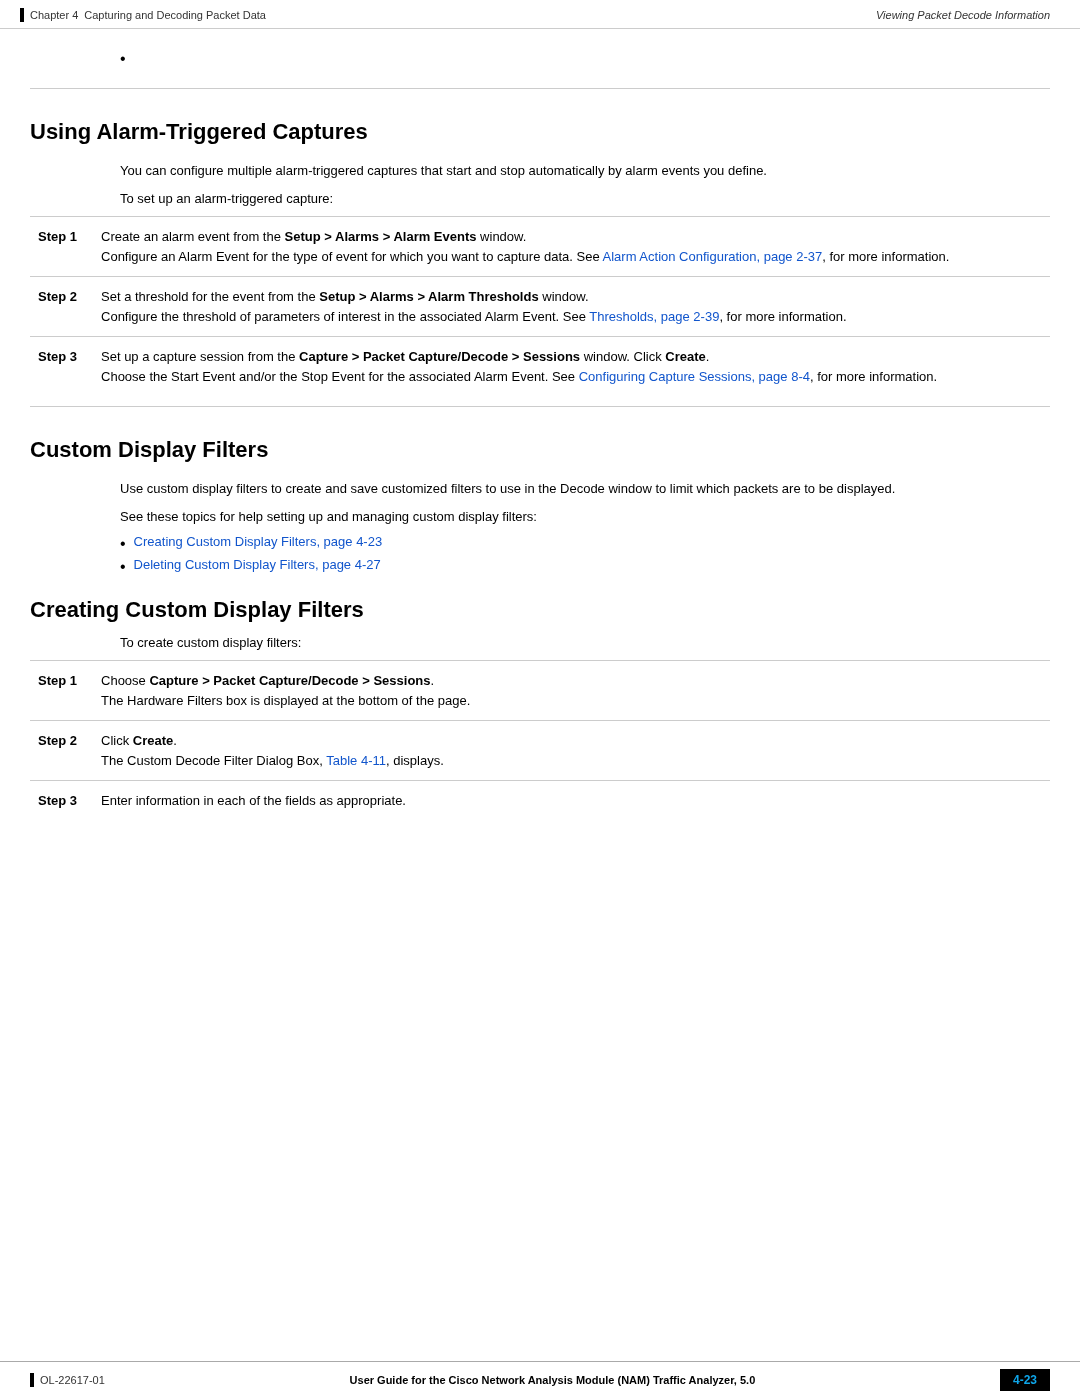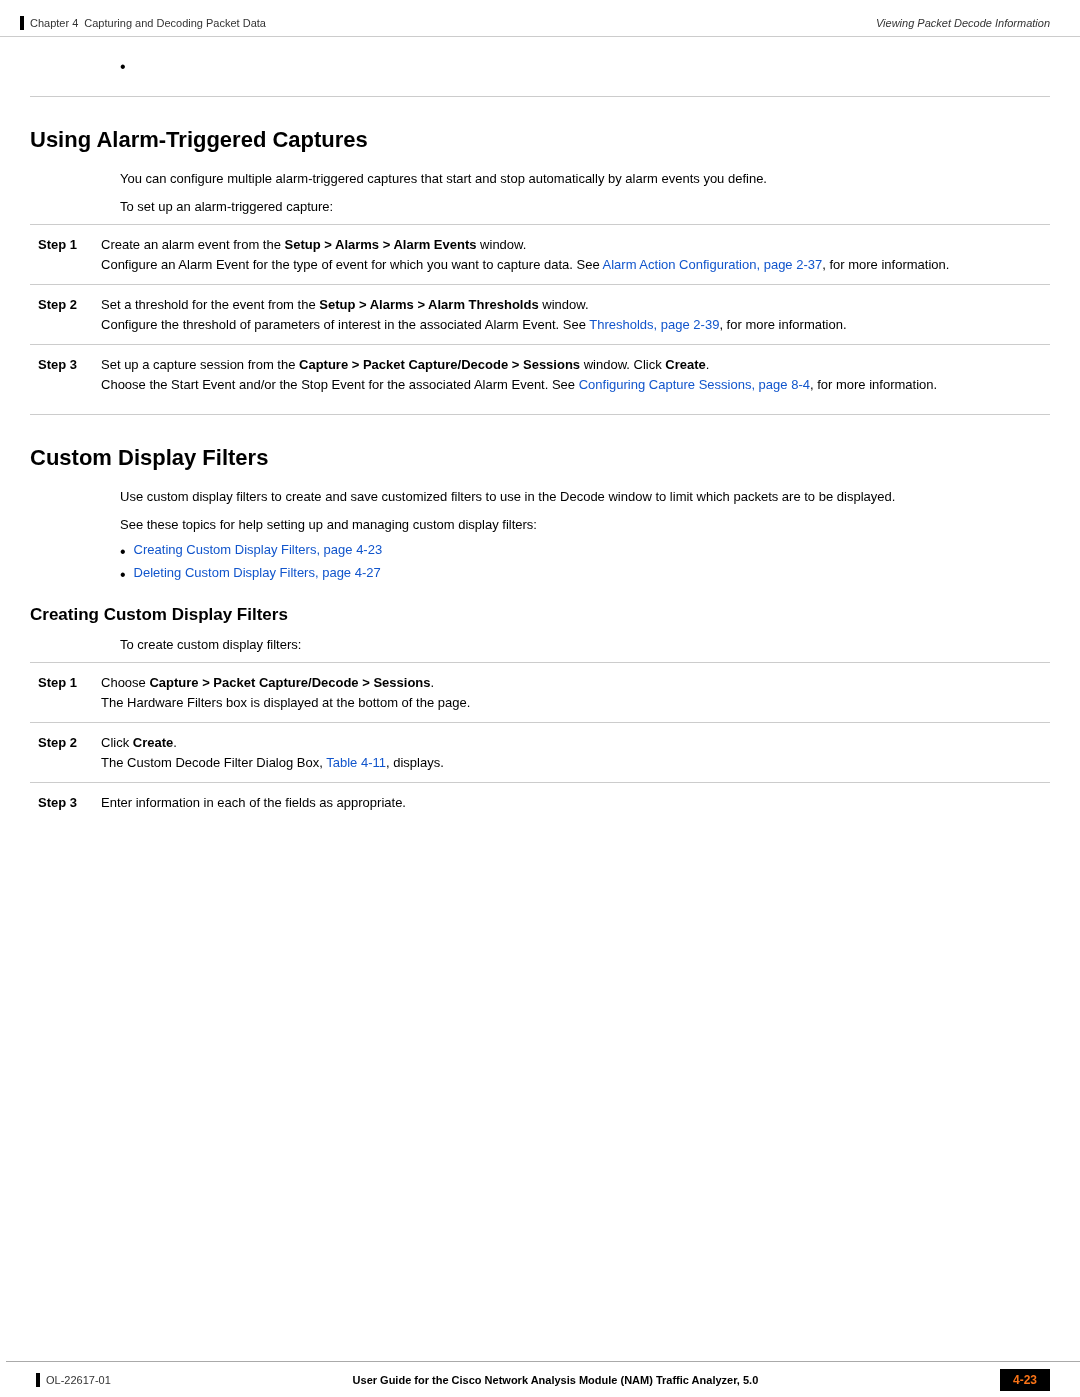--- a/index.html
+++ b/index.html
@@ -11,21 +11,21 @@
       width: 1080px;
       min-height: 1397px;
       position: relative;
     }
 
     
     .header-bar {
       display: flex;
       justify-content: space-between;
       align-items: center;
-      padding: 16px 30px 6px 20px;
+      padding: 8px 30px 6px 20px;
       border-bottom: 1px solid #ccc;
       font-size: 11px;
       color: #333;
     }
     .header-left {
       display: flex;
       align-items: center;
       gap: 6px;
     }
     .header-left .bar-icon {
@@ -63,21 +63,21 @@
 
     
     .section-heading {
       font-size: 22px;
       font-weight: bold;
       margin: 30px 30px 16px 30px;
       color: #000;
     }
 
     .section-subheading {
-      font-size: 17px;
+      font-size: 22px;
       font-weight: bold;
       margin: 20px 30px 10px 30px;
       color: #000;
     }
 
     
     .para {
       margin: 8px 60px 8px 120px;
       font-size: 13px;
       line-height: 1.5;
@@ -128,21 +128,21 @@
       content: "•";
       margin-right: 8px;
       font-size: 16px;
       line-height: 1.2;
     }
 
     
     .footer {
       position: absolute;
       bottom: 0;
-      left: 6px;
+      left: 0;
       right: 0;
       height: 36px;
       display: flex;
       align-items: center;
       justify-content: space-between;
       padding: 0 30px;
       border-top: 1px solid #aaa;
       margin-top: 16px;
     }
     .footer-left {
@@ -160,21 +160,21 @@
     }
     .footer-center {
       font-size: 11px;
       font-weight: bold;
       color: #000;
       text-align: center;
       flex: 1;
     }
     .footer-right {
       background: #000;
-      color: #f97316;
+      color: #0ea5e9;
       font-size: 12px;
       font-weight: bold;
       padding: 4px 10px;
       min-width: 50px;
       text-align: center;
     }
   </style>
 </head>
 <body>
 

